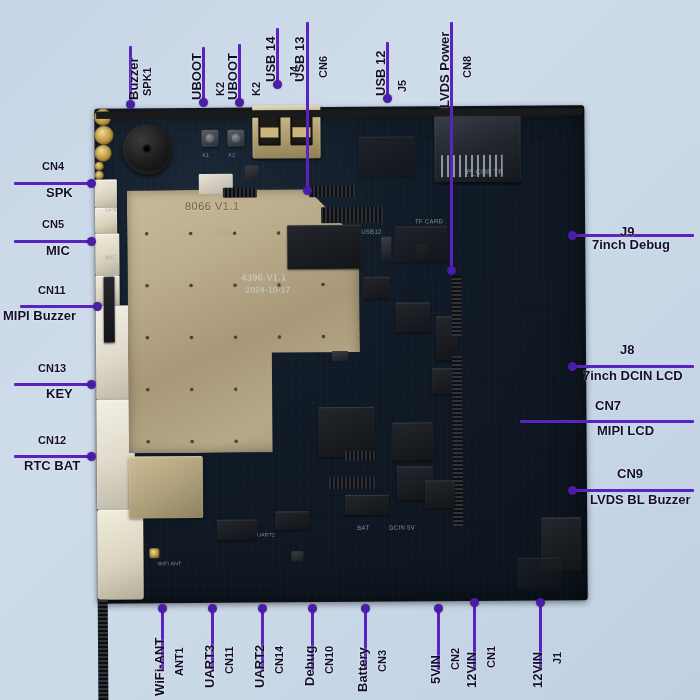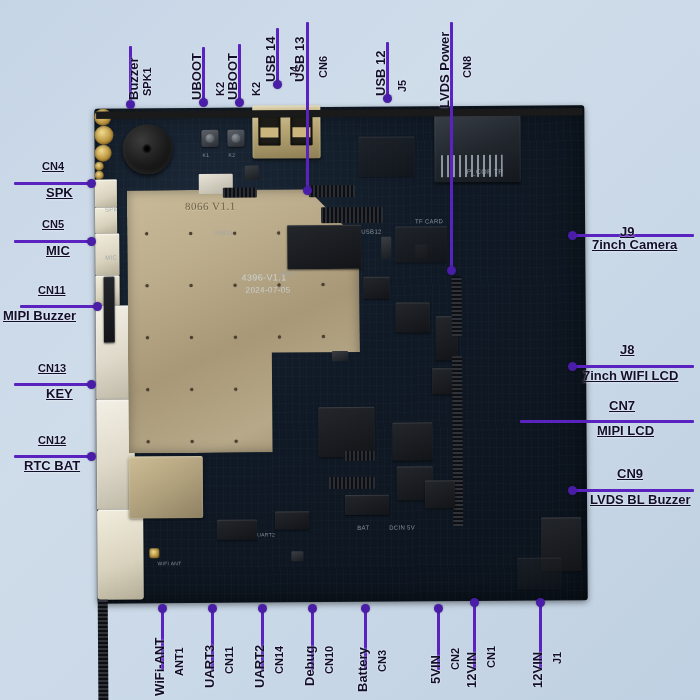--- a/index.html
+++ b/index.html
@@ -27,21 +27,21 @@
      repeating-linear-gradient(0deg, rgba(255,255,255,.014) 0 1px, transparent 1px 9px);
      border-radius:3px;}
   
   #shield{
     position:absolute;left:32px;top:82px;width:232px;height:263px;
     background:linear-gradient(155deg,#c9bb9a 0%,#bdae8d 25%,#a89878 55%,#b6a888 80%,#9d8e70 100%);
     clip-path:polygon(0 0, 78% 0, 100% 20%, 100% 62%, 62% 62%, 62% 100%, 0 100%);
     box-shadow:inset 0 0 12px rgba(0,0,0,.35);
   }
   #shield .sl{position:absolute;top:10px;left:58px;color:#6c6143;font-size:11px;letter-spacing:.5px;
-    font-family:Liberation Serif, serif;text-shadow:0 1px 0 rgba(255,255,255,.25);}
+    font-family:Liberation Sans, sans-serif;text-shadow:0 1px 0 rgba(255,255,255,.25);}
   .dot{position:absolute;width:3px;height:3px;border-radius:50%;background:#4a4130;box-shadow:0 0 1px #2b2618;}
   
   .comp{position:absolute;border-radius:1px;}
   .ic{background:linear-gradient(160deg,#23262b,#121418);box-shadow:inset 0 1px 1px rgba(255,255,255,.12),0 1px 2px rgba(0,0,0,.6);}
   .cap{background:linear-gradient(160deg,#3b3f45,#1a1d21);}
   .wcap{background:linear-gradient(160deg,#e8e4d8,#b9b4a4);}
   .hdr{background:repeating-linear-gradient(90deg,#2a2d33 0 2px,#0c0e12 2px 4px);}
   .vhdr{background:repeating-linear-gradient(0deg,#2f3238 0 2px,#0c0e12 2px 4px);}
   .gold{background:radial-gradient(circle at 40% 35%,#f0d98d,#b8913a 60%,#6d5520);border-radius:50%;
         box-shadow:inset 0 0 3px rgba(0,0,0,.5);}
@@ -76,21 +76,21 @@
   .btn{position:absolute;width:17px;height:17px;border-radius:2px;
     background:linear-gradient(160deg,#5c6268,#2a2e33);box-shadow:0 1px 2px rgba(0,0,0,.6);}
   .btn:after{content:"";position:absolute;left:4px;top:4px;width:9px;height:9px;border-radius:50%;
     background:radial-gradient(circle at 35% 30%,#8d949b,#3c4046);}
   
   #wifi{position:absolute;left:32px;top:348px;width:74px;height:62px;
     background:linear-gradient(150deg,#cdbd95,#ae9f7b 55%,#8e8162);border-radius:2px;
     box-shadow:inset 0 1px 2px rgba(255,255,255,.35),0 1px 3px rgba(0,0,0,.5);}
   
   .lbl{position:absolute;color:#120e2b;font-weight:bold;white-space:nowrap;
-       font-family:"Liberation Sans",sans-serif;text-shadow:0 0 2px rgba(255,255,255,.85);text-decoration:underline;}
+       font-family:"Liberation Sans",sans-serif;text-shadow:0 0 2px rgba(255,255,255,.85);}
   .lead{position:absolute;background:#5a23c0;border-radius:1px;}
   .lead.h{height:3px;}
   .lead.v{width:3px;}
   .knob{position:absolute;width:9px;height:9px;border-radius:50%;background:#4a1da8;
         box-shadow:0 0 2px rgba(0,0,0,.35);}
   .vlab{position:absolute;transform-origin:0 0;white-space:nowrap;color:#120e2b;font-weight:bold;
         text-shadow:0 0 2px rgba(255,255,255,.85);font-family:"Liberation Sans",sans-serif;}
   .t-big{font-size:13px;}
   .t-code{font-size:11px;}
 </style>
@@ -195,21 +195,21 @@
     <div class="comp cap" style="left:320px;top:138px;width:12px;height:14px"></div>
     <div class="comp cap" style="left:236px;top:244px;width:16px;height:10px"></div>
     <div class="comp cap" style="left:194px;top:444px;width:12px;height:10px"></div>
     <div class="comp ic" style="left:300px;top:120px;width:52px;height:36px;opacity:.8"></div>
     <div class="comp hdr" style="left:214px;top:78px;width:46px;height:12px"></div>
     <div class="comp hdr" style="left:128px;top:80px;width:34px;height:10px"></div>
     <div class="comp ic" style="left:328px;top:374px;width:30px;height:28px"></div>
     <div class="comp ic" style="left:420px;top:452px;width:44px;height:32px;opacity:.55"></div>
 
     <div class="silkbig" style="left:146px;top:165px">4396-V1.1</div>
-    <div class="silkbig" style="left:150px;top:178px;font-size:8px">2024-07-05</div>
+    <div class="silkbig" style="left:150px;top:178px;font-size:8px">2024-10-17</div>
     <div class="silk" style="left:118px;top:122px">USB11</div>
     <div class="silk" style="left:266px;top:122px">USB12</div>
     <div class="silk" style="left:320px;top:112px">TF CARD</div>
     <div class="silk" style="left:372px;top:62px;font-size:7px">P_COF TP</div>
     <div class="silk" style="left:10px;top:98px">SPK</div>
     <div class="silk" style="left:10px;top:146px">MIC</div>
     <div class="silk" style="left:260px;top:418px">BAT</div>
     <div class="silk" style="left:292px;top:418px">DCIN 5V</div>
     <div class="silk" style="left:60px;top:452px;font-size:5px">WIFI ANT</div>
     <div class="silk" style="left:160px;top:424px;font-size:5px">UART2</div>
@@ -274,29 +274,29 @@
   <div class="lbl t-big" style="left:46px;top:386px">KEY</div>
 
   <div class="lead h" style="left:14px;top:455px;width:78px"></div>
   <div class="knob" style="left:87px;top:452px"></div>
   <div class="lbl t-code" style="left:38px;top:434px">CN12</div>
   <div class="lbl t-big" style="left:24px;top:458px">RTC BAT</div>
 
   <div class="lead h" style="left:572px;top:234px;width:122px"></div>
   <div class="knob" style="left:568px;top:231px"></div>
   <div class="lbl t-big" style="left:620px;top:224px">J9</div>
-  <div class="lbl t-big" style="left:592px;top:237px">7inch Camera</div>
+  <div class="lbl t-big" style="left:592px;top:237px">7inch Debug</div>
 
   <div class="lead h" style="left:572px;top:365px;width:122px"></div>
   <div class="knob" style="left:568px;top:362px"></div>
   <div class="lbl t-big" style="left:620px;top:342px">J8</div>
-  <div class="lbl t-big" style="left:583px;top:368px">7inch WIFI LCD</div>
+  <div class="lbl t-big" style="left:583px;top:368px">7inch DCIN LCD</div>
 
   <div class="lead h" style="left:520px;top:420px;width:174px"></div>
-  <div class="lbl t-big" style="left:609px;top:398px">CN7</div>
+  <div class="lbl t-big" style="left:595px;top:398px">CN7</div>
   <div class="lbl t-big" style="left:597px;top:423px">MIPI LCD</div>
 
   <div class="lead h" style="left:572px;top:489px;width:122px"></div>
   <div class="knob" style="left:568px;top:486px"></div>
   <div class="lbl t-big" style="left:617px;top:466px">CN9</div>
   <div class="lbl t-big" style="left:590px;top:492px">LVDS BL Buzzer</div>
 
   <div class="lead v" style="left:161px;top:608px;height:62px"></div>
   <div class="knob" style="left:158px;top:604px"></div>
   <div class="vlab t-big" style="left:152px;top:696px;transform:rotate(-90deg)">WiFi-ANT</div>

